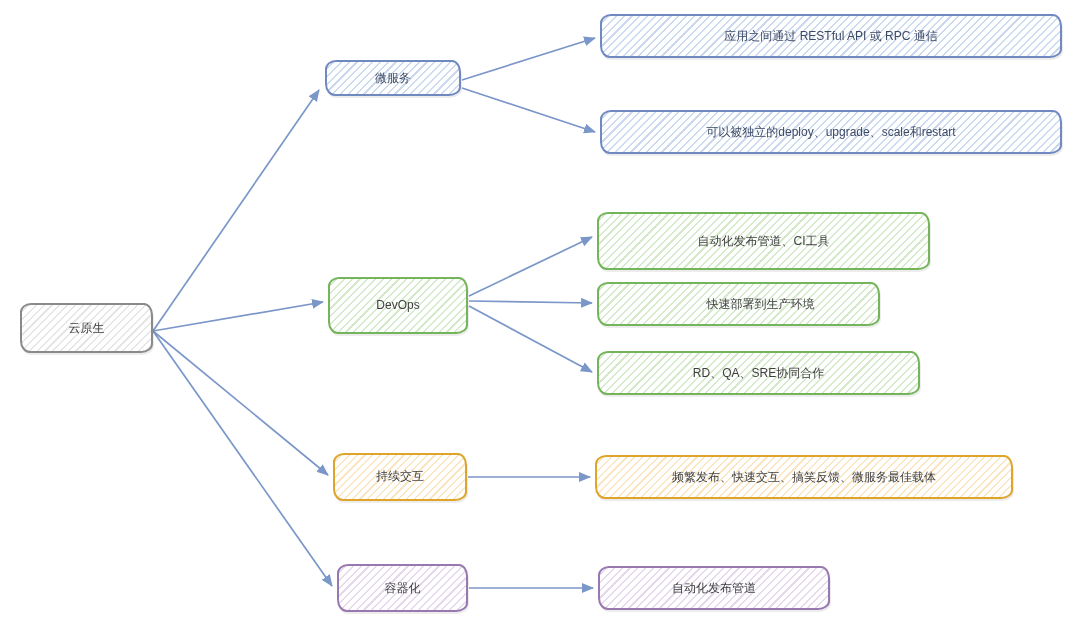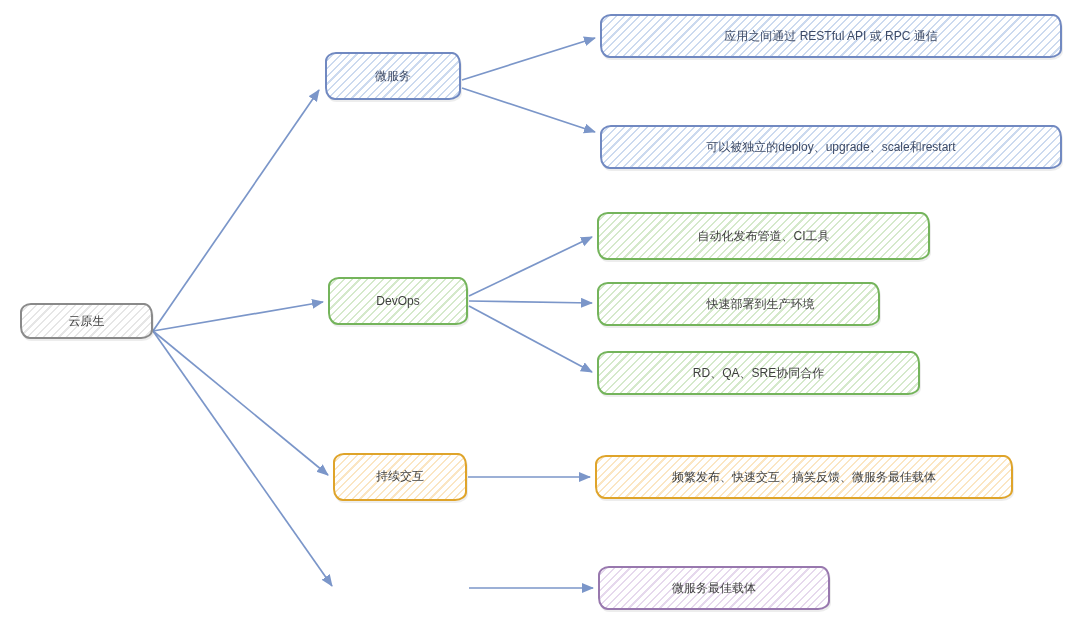--- a/index.html
+++ b/index.html
@@ -53,51 +53,54 @@
     <line class="edge" x1="153" y1="331" x2="332" y2="586" stroke-width="1.7" marker-end="url(#arrow)" stroke="#7b96c9"></line>
     <line class="edge" x1="462" y1="80" x2="595" y2="38" stroke-width="1.7" marker-end="url(#arrow)" stroke="#7b96c9"></line>
     <line class="edge" x1="462" y1="88" x2="595" y2="132" stroke-width="1.7" marker-end="url(#arrow)" stroke="#7b96c9"></line>
     <line class="edge" x1="469" y1="296" x2="592" y2="237" stroke-width="1.7" marker-end="url(#arrow)" stroke="#7b96c9"></line>
     <line class="edge" x1="469" y1="301" x2="592" y2="303" stroke-width="1.7" marker-end="url(#arrow)" stroke="#7b96c9"></line>
     <line class="edge" x1="469" y1="306" x2="592" y2="372" stroke-width="1.7" marker-end="url(#arrow)" stroke="#7b96c9"></line>
     <line class="edge" x1="468" y1="477" x2="590" y2="477" stroke-width="1.7" marker-end="url(#arrow)" stroke="#7b96c9"></line>
     <line class="edge" x1="469" y1="588" x2="593" y2="588" stroke-width="1.7" marker-end="url(#arrow)" stroke="#7b96c9"></line>
   </svg>
 
-  <div class="node" style="left: 20px; top: 303px; width: 133px; height: 36px; border-color: rgb(138, 138, 138); color: rgb(64, 64, 64); background-image: repeating-linear-gradient(135deg, rgb(255, 255, 255) 0px, rgb(255, 255, 255) 4px, rgb(230, 230, 230) 4px, rgb(230, 230, 230) 5.5px);">
+  <div class="node" style="left: 20px; top: 303px; width: 133px; height: 50px; border-color: rgb(138, 138, 138); color: rgb(64, 64, 64); background-image: repeating-linear-gradient(135deg, rgb(255, 255, 255) 0px, rgb(255, 255, 255) 4px, rgb(230, 230, 230) 4px, rgb(230, 230, 230) 5.5px);">
     <span>云原生</span>
   </div>
 
-  <div class="node" style="left: 325px; top: 52px; width: 136px; height: 48px; border-color: rgb(113, 137, 193); color: rgb(61, 74, 102); background-image: repeating-linear-gradient(135deg, rgb(255, 255, 255) 0px, rgb(255, 255, 255) 4px, rgb(204, 218, 239) 4px, rgb(204, 218, 239) 5.5px);">
+  <div class="node" style="left: 325px; top: 60px; width: 136px; height: 36px; border-color: rgb(113, 137, 193); color: rgb(61, 74, 102); background-image: repeating-linear-gradient(135deg, rgb(255, 255, 255) 0px, rgb(255, 255, 255) 4px, rgb(204, 218, 239) 4px, rgb(204, 218, 239) 5.5px);">
     <span>微服务</span>
   </div>
   <div class="node" style="left: 600px; top: 14px; width: 462px; height: 44px; border-color: rgb(113, 137, 193); color: rgb(61, 74, 102); background-image: repeating-linear-gradient(135deg, rgb(255, 255, 255) 0px, rgb(255, 255, 255) 4px, rgb(204, 218, 239) 4px, rgb(204, 218, 239) 5.5px);">
     <span>应用之间通过 RESTful API 或 RPC 通信</span>
   </div>
-  <div class="node" style="left: 600px; top: 110px; width: 462px; height: 44px; border-color: rgb(113, 137, 193); color: rgb(61, 74, 102); background-image: repeating-linear-gradient(135deg, rgb(255, 255, 255) 0px, rgb(255, 255, 255) 4px, rgb(204, 218, 239) 4px, rgb(204, 218, 239) 5.5px); margin-top: 15px;">
+  <div class="node" style="left: 600px; top: 110px; width: 462px; height: 44px; border-color: rgb(113, 137, 193); color: rgb(61, 74, 102); background-image: repeating-linear-gradient(135deg, rgb(255, 255, 255) 0px, rgb(255, 255, 255) 4px, rgb(204, 218, 239) 4px, rgb(204, 218, 239) 5.5px);">
     <span>可以被独立的deploy、upgrade、scale和restart</span>
   </div>
 
-  <div class="node" style="left: 328px; top: 277px; width: 140px; height: 48px; border-color: rgb(116, 180, 91); color: rgb(63, 63, 63); background-image: repeating-linear-gradient(135deg, rgb(255, 255, 255) 0px, rgb(255, 255, 255) 4px, rgb(213, 233, 203) 4px, rgb(213, 233, 203) 5.5px);">
+  <div class="node" style="left: 328px; top: 277px; width: 140px; height: 57px; border-color: rgb(116, 180, 91); color: rgb(63, 63, 63); background-image: repeating-linear-gradient(135deg, rgb(255, 255, 255) 0px, rgb(255, 255, 255) 4px, rgb(213, 233, 203) 4px, rgb(213, 233, 203) 5.5px);">
     <span>DevOps</span>
   </div>
-  <div class="node" style="left: 597px; top: 212px; width: 333px; height: 48px; border-color: rgb(116, 180, 91); color: rgb(63, 63, 63); background-image: repeating-linear-gradient(135deg, rgb(255, 255, 255) 0px, rgb(255, 255, 255) 4px, rgb(213, 233, 203) 4px, rgb(213, 233, 203) 5.5px);">
+  <div class="node" style="left: 597px; top: 212px; width: 333px; height: 58px; border-color: rgb(116, 180, 91); color: rgb(63, 63, 63); background-image: repeating-linear-gradient(135deg, rgb(255, 255, 255) 0px, rgb(255, 255, 255) 4px, rgb(213, 233, 203) 4px, rgb(213, 233, 203) 5.5px);">
     <span>自动化发布管道、CI工具</span>
   </div>
   <div class="node" style="left: 597px; top: 282px; width: 283px; height: 44px; border-color: rgb(116, 180, 91); color: rgb(63, 63, 63); background-image: repeating-linear-gradient(135deg, rgb(255, 255, 255) 0px, rgb(255, 255, 255) 4px, rgb(213, 233, 203) 4px, rgb(213, 233, 203) 5.5px); padding-left: 44px;">
     <span>快速部署到生产环境</span>
   </div>
   <div class="node" style="left: 597px; top: 351px; width: 323px; height: 44px; border-color: rgb(116, 180, 91); color: rgb(63, 63, 63); background-image: repeating-linear-gradient(135deg, rgb(255, 255, 255) 0px, rgb(255, 255, 255) 4px, rgb(213, 233, 203) 4px, rgb(213, 233, 203) 5.5px);">
     <span>RD、QA、SRE协同合作</span>
   </div>
 
   <div class="node" style="left: 333px; top: 453px; width: 134px; height: 48px; border-color: rgb(223, 164, 42); color: rgb(63, 63, 63); background-image: repeating-linear-gradient(135deg, rgb(255, 255, 255) 0px, rgb(255, 255, 255) 4px, rgb(251, 230, 195) 4px, rgb(251, 230, 195) 5.5px); font-family: Liberation Mono, monospace;">
     <span>持续交互</span>
   </div>
   <div class="node" style="left: 595px; top: 455px; width: 418px; height: 44px; border-color: rgb(223, 164, 42); color: rgb(63, 63, 63); background-image: repeating-linear-gradient(135deg, rgb(255, 255, 255) 0px, rgb(255, 255, 255) 4px, rgb(251, 230, 195) 4px, rgb(251, 230, 195) 5.5px);">
     <span>频繁发布、快速交互、搞笑反馈、微服务最佳载体</span>
   </div>
 
+  <div class="node" style="left: 337px; top: 564px; width: 131px; height: 48px; border-color: rgb(152, 120, 174); color: rgb(63, 63, 63); background-image: repeating-linear-gradient(135deg, rgb(255, 255, 255) 0px, rgb(255, 255, 255) 4px, rgb(230, 217, 237) 4px, rgb(230, 217, 237) 5.5px);">
+    <span>容器化</span>
+  </div>
   <div class="node" style="left: 598px; top: 566px; width: 232px; height: 44px; border-color: rgb(152, 120, 174); color: rgb(63, 63, 63); background-image: repeating-linear-gradient(135deg, rgb(255, 255, 255) 0px, rgb(255, 255, 255) 4px, rgb(230, 217, 237) 4px, rgb(230, 217, 237) 5.5px);">
-    <span>微服务最佳载体</span>
+    <span>自动化发布管道</span>
   </div>
 
 </div>
 
 </body></html>

